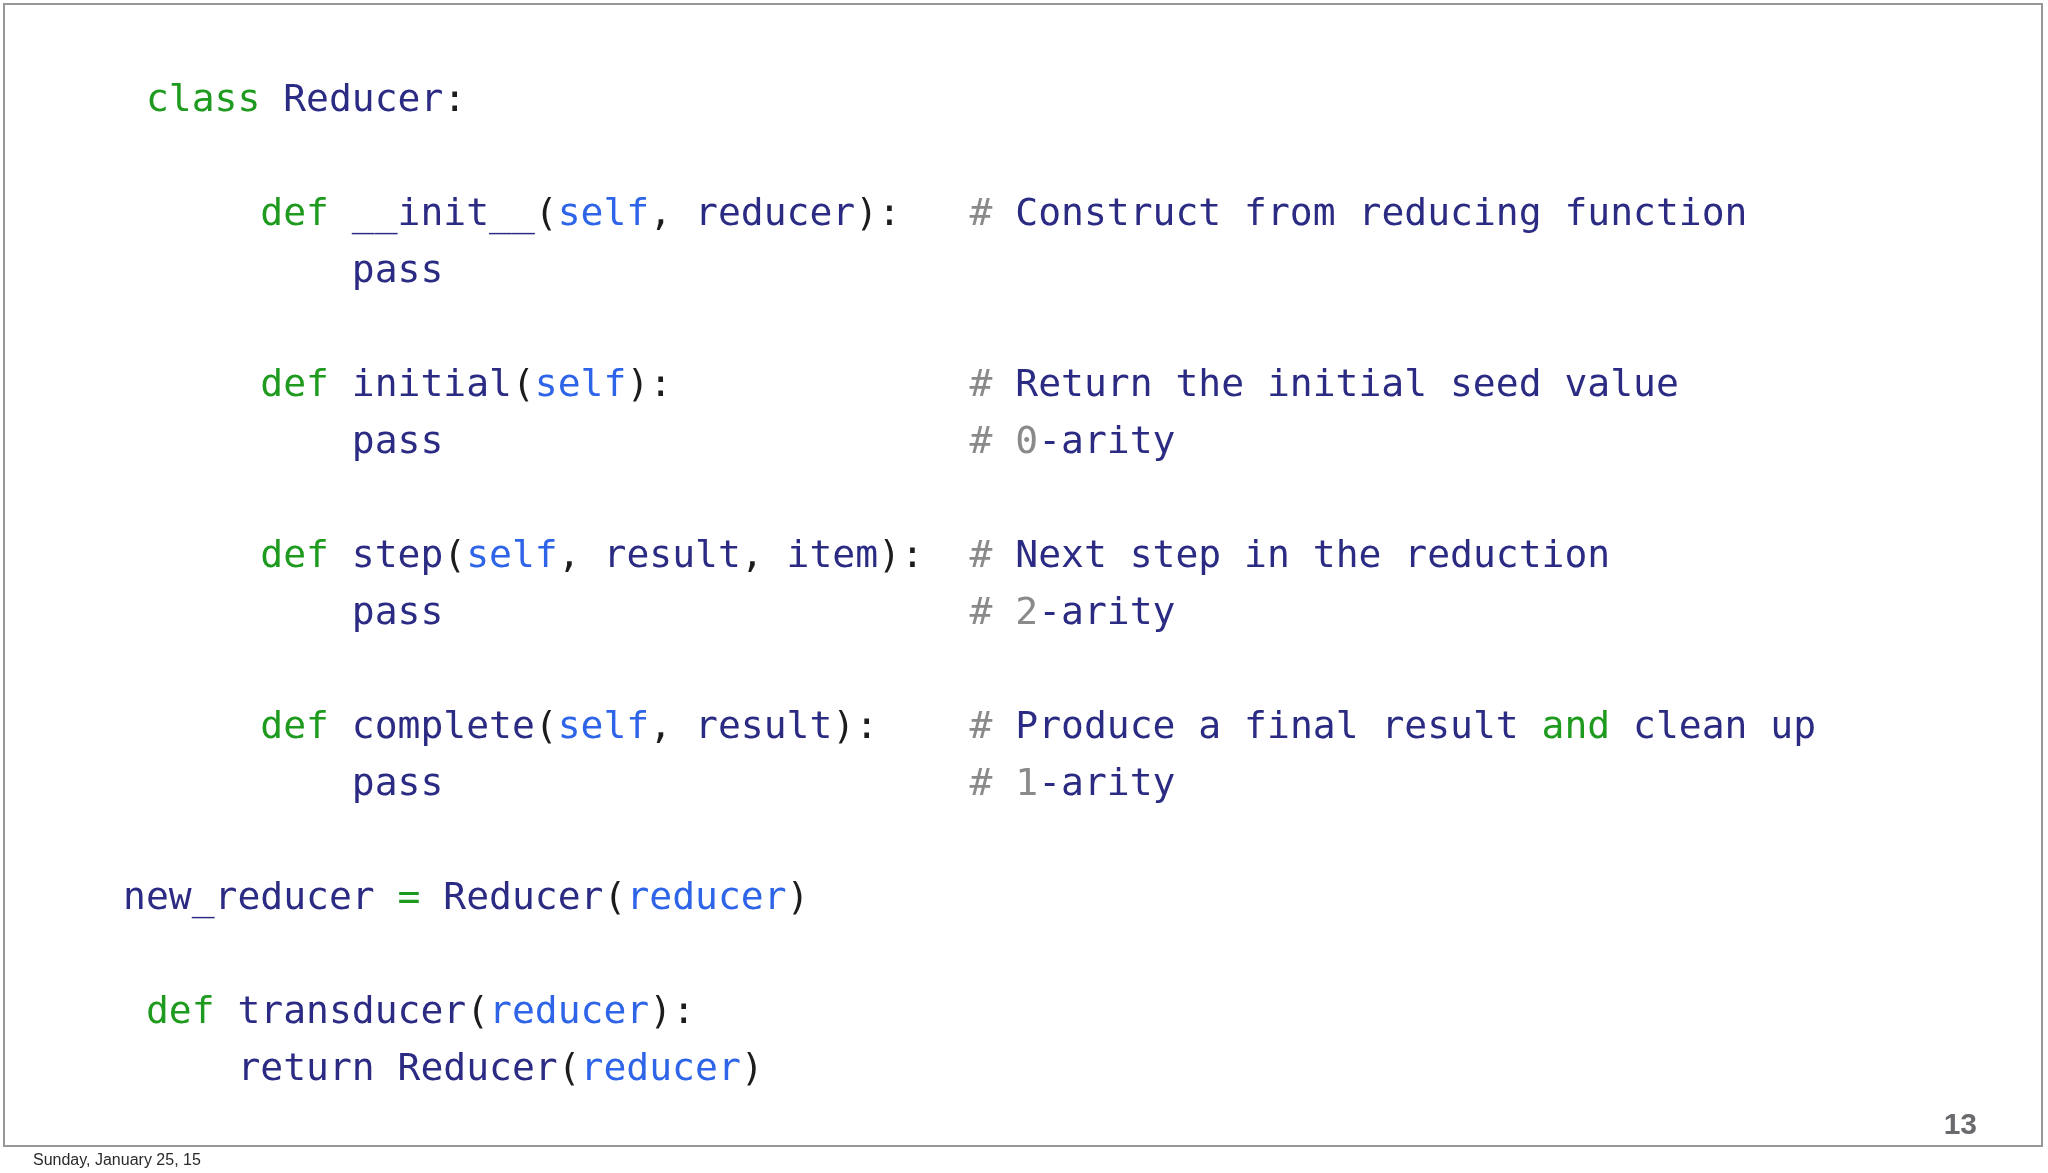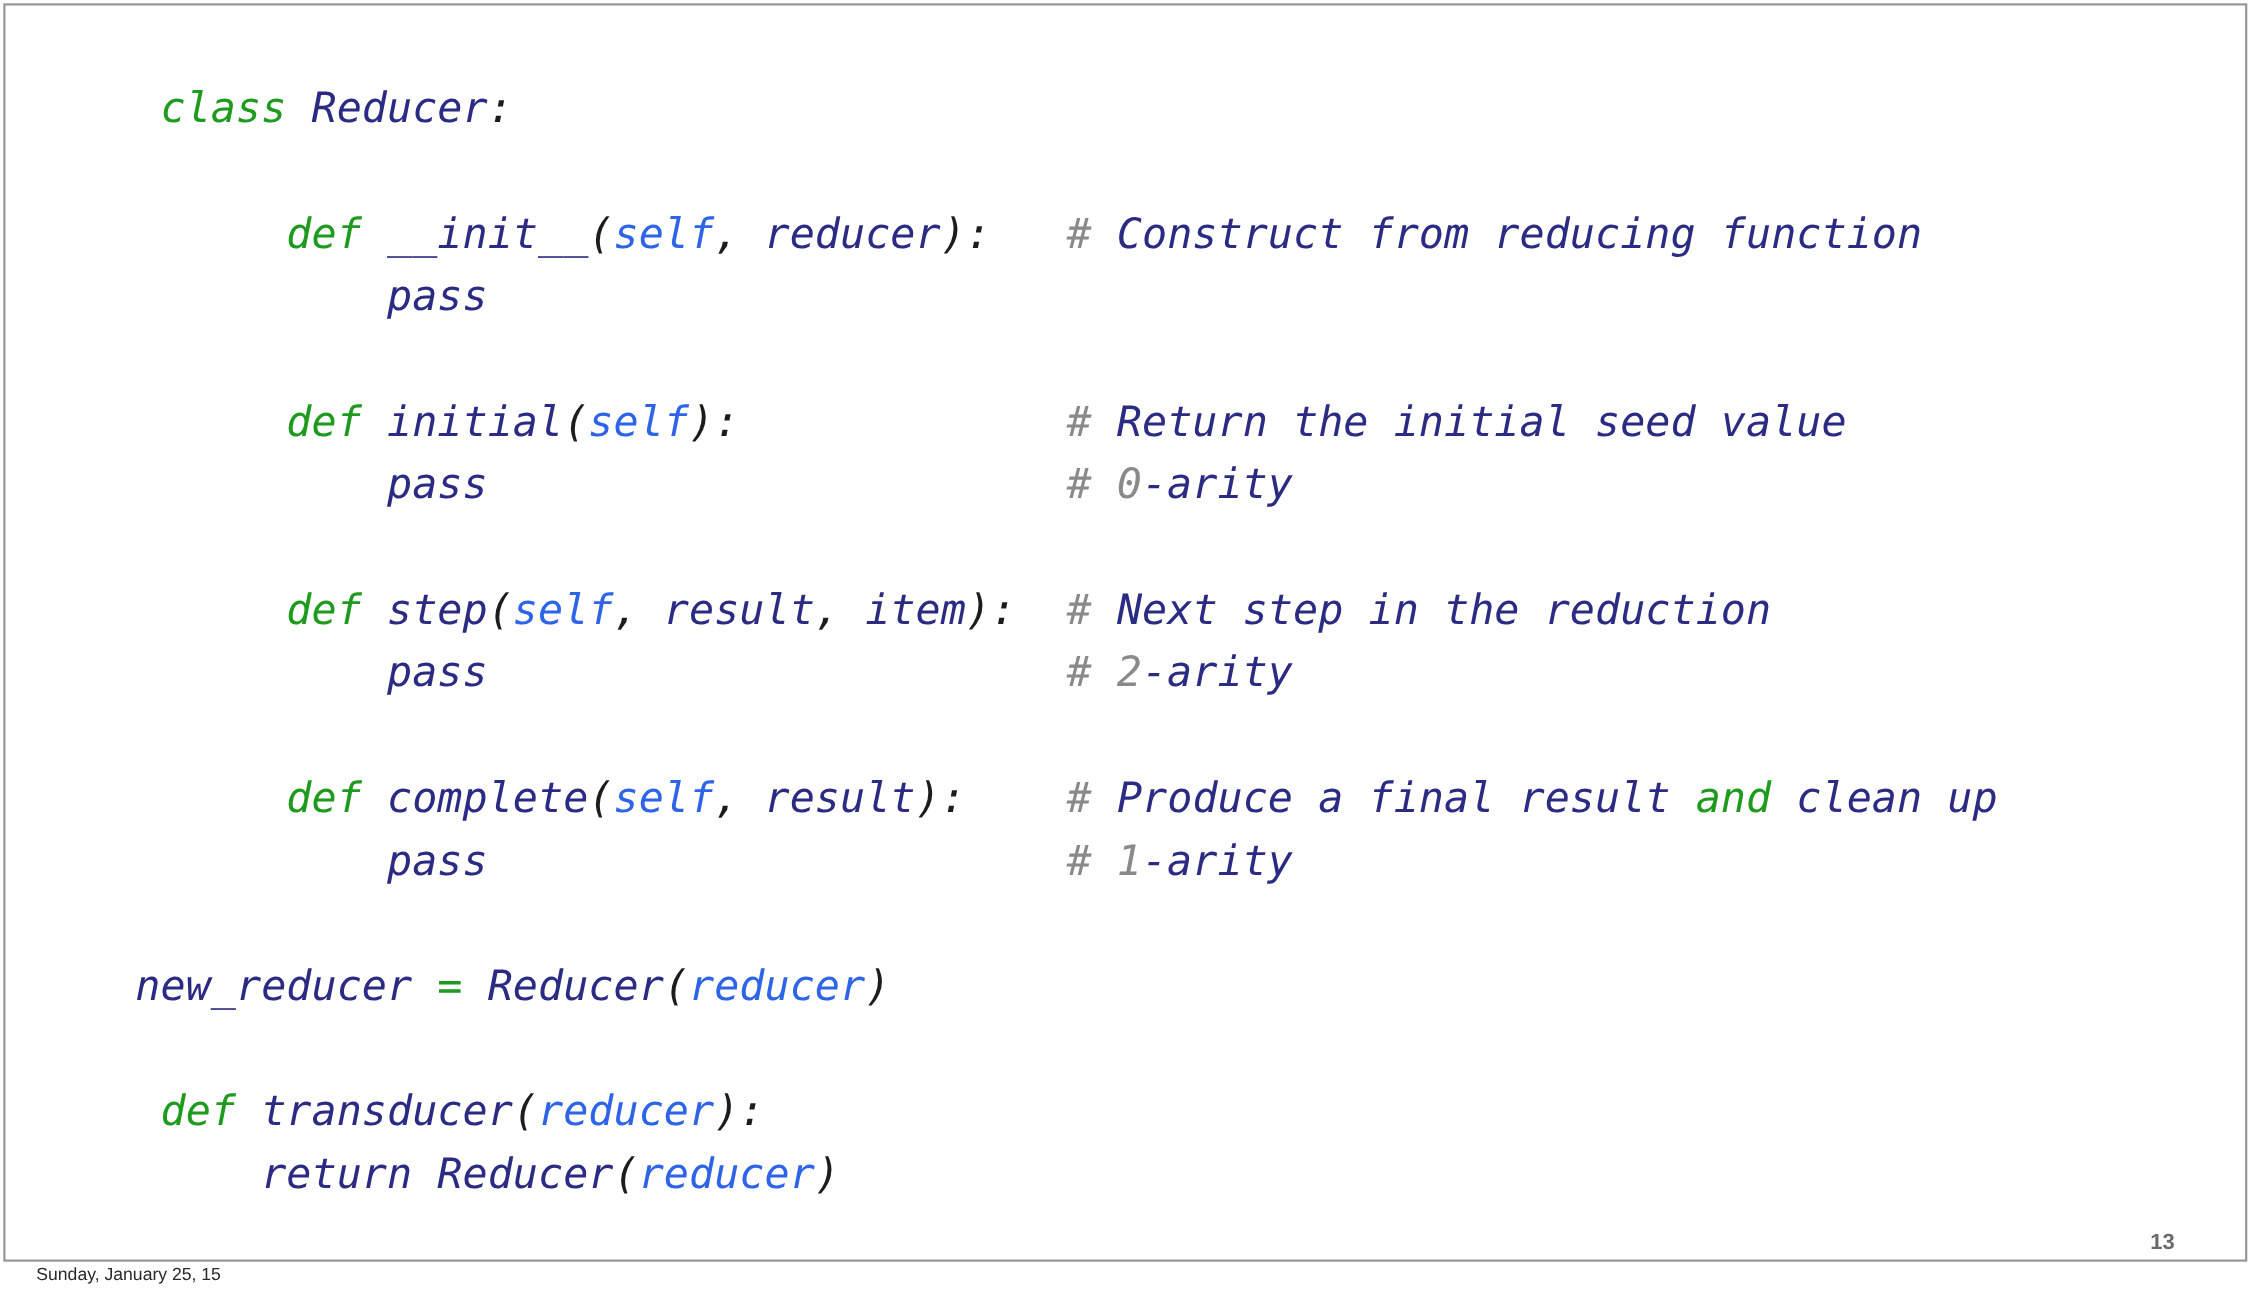--- a/index.html
+++ b/index.html
@@ -22,21 +22,20 @@
     position: absolute;
     left: 118px; top: 65px;
     margin: 0;
     font-family: "DejaVu Sans Mono", monospace;
     font-size: 38px;
   }
   .code-line {
     height: 57px;
     line-height: 57px;
     white-space: pre;
-    font-style: italic;
   }
   .tk-kw { color: var(--kw, #1e9b1e); }
   .tk-nm { color: var(--nm, #2b2b84); }
   .tk-bi { color: var(--bi, #2e64e8); }
   .tk-pu { color: var(--pu, #1c1c1c); }
   .tk-gy { color: var(--gy, #8a8a8a); }
   .annotation {
     position: absolute;
     left: 938px; top: 1000px;
     line-height: 72px;
@@ -53,21 +52,21 @@
   }
   .annotation .ann-text {
     font-family: "Liberation Sans", sans-serif;
     font-size: 58px;
   }
   .annotation .seg-red  { color: var(--ared, #c32127); }
   .annotation .seg-gray { color: var(--agray, #6e6e72); }
   .page-number {
     position: absolute;
     right: 64px; bottom: 4px;
-    font-size: 20px;
+    font-size: 30px;
     font-weight: bold;
     color: #6a6a6e;
   }
   .footer-date {
     position: absolute;
     left: 14px; top: 1151px;
     font-size: 16px;
     color: #2a2a2a;
     margin-left: 19px;
   }

